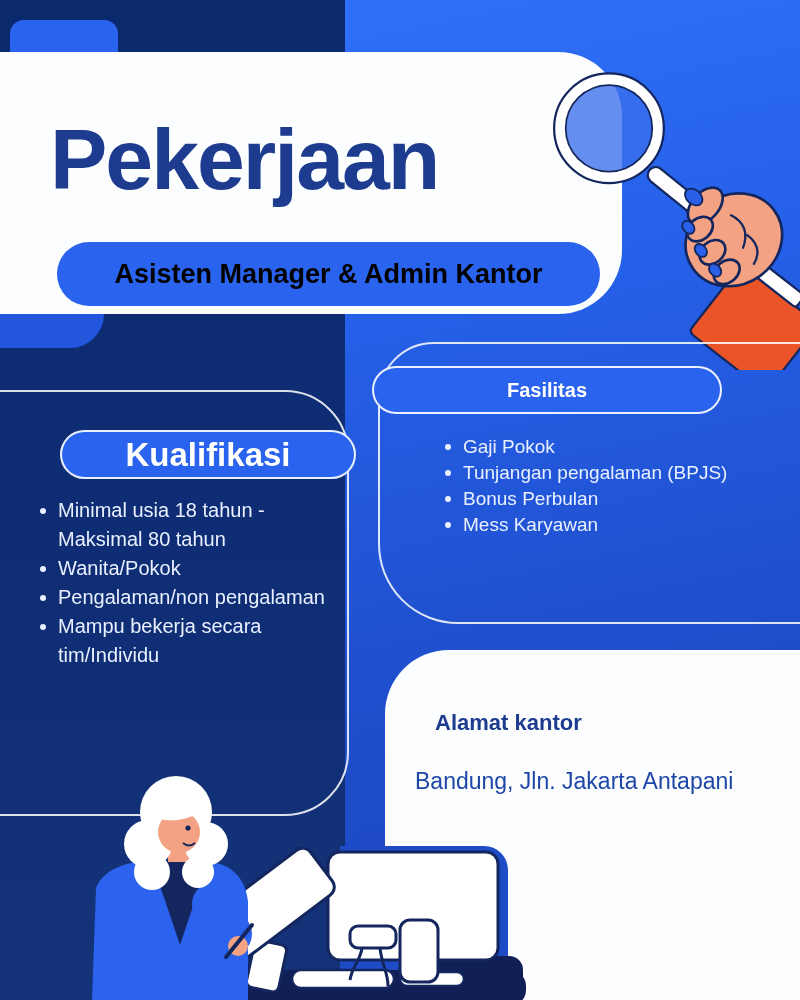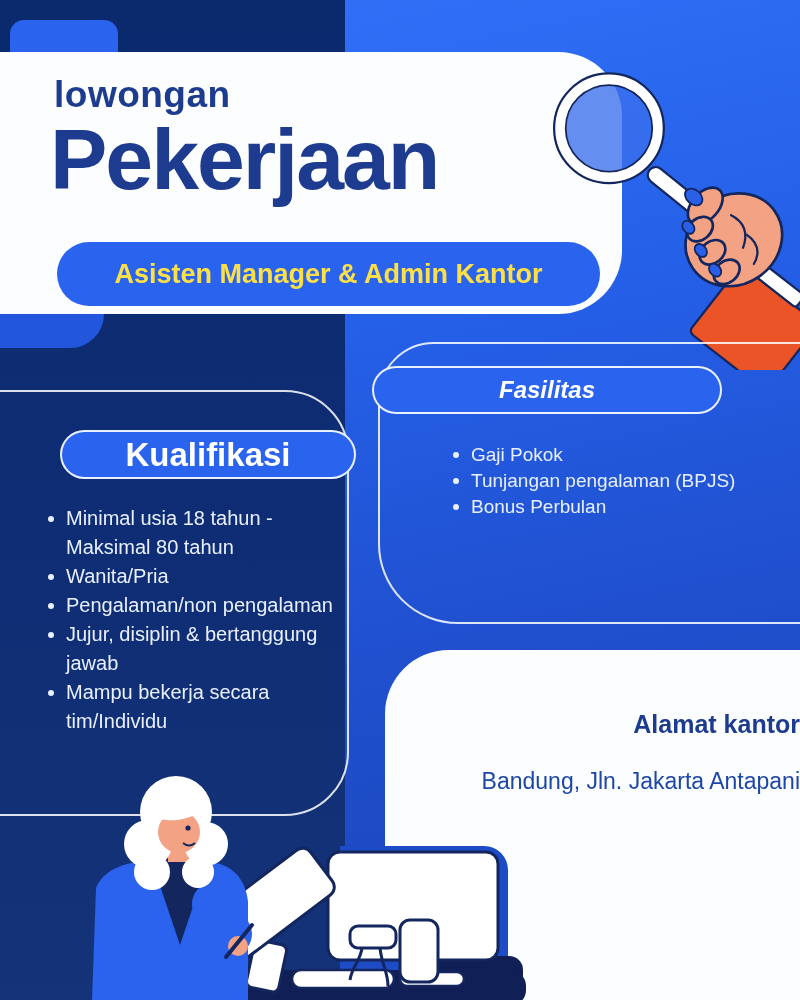--- a/index.html
+++ b/index.html
@@ -12,62 +12,61 @@
   .bg-right{left:345px;top:0;width:455px;height:1000px;
             background:linear-gradient(168deg,#2f6ff6 0%,#2560e8 30%,#2050cf 60%,#1b45b8 100%);}
 
   
   .tab-top{left:10px;top:20px;width:108px;height:34px;border-radius:14px 14px 0 0;background:var(--accent);}
   .tab-bottom{left:0;top:314px;width:104px;height:34px;border-radius:0 0 36px 0;background:var(--royal);}
   .header-card{left:0;top:52px;width:622px;height:262px;background:var(--card);border-radius:0 64px 64px 0;}
   .kicker{left:54px;top:22px;font-size:37px;font-weight:700;color:var(--title);letter-spacing:.5px;}
   .title{left:50px;top:58px;font-size:86px;font-weight:800;color:var(--title);letter-spacing:-2px;}
   .role-pill{left:57px;top:190px;width:543px;height:64px;border-radius:32px;background:var(--accent);
-             display:flex;align-items:center;justify-content:center;color:#fde047;font-size:27px;font-weight:700;}
+             display:flex;align-items:center;justify-content:center;color:#000000;font-size:27px;font-weight:700;}
 
   
   .panel{border:2px solid rgba(255,255,255,.85);}
   .panel-kual{left:-60px;top:390px;width:405px;height:422px;border-radius:0 64px 64px 0;}
   .panel-fas{left:378px;top:342px;width:470px;height:278px;border-radius:56px 0 0 80px;}
   .sec-pill{background:var(--accent);border:2px solid rgba(255,255,255,.9);border-radius:26px;
             display:flex;align-items:center;justify-content:center;color:#fff;font-weight:800;}
   .pill-kual{left:60px;top:430px;width:292px;height:45px;font-size:33px;}
-  .pill-fas{left:372px;top:366px;width:346px;height:44px;font-size:24px;font-style:italic;}
+  .pill-fas{left:372px;top:366px;width:346px;height:44px;font-size:20px;}
 
-  ul.blist{margin:8px;padding:0;list-style:none;color:var(--body-text);}
+  ul.blist{margin:0;padding:0;list-style:none;color:var(--body-text);}
   ul.blist li{position:relative;padding-left:18px;}
   ul.blist li::before{content:'';position:absolute;left:0;width:6px;height:6px;border-radius:50%;
                       background:var(--body-text);}
   .list-kual{left:40px;top:496px;width:302px;font-size:20px;line-height:29px;}
   .list-kual li::before{top:12px;}
   .list-fas{left:445px;top:434px;width:330px;font-size:19px;line-height:26px;}
   .list-fas li::before{top:10px;}
 
   
   .office-card{left:385px;top:650px;width:415px;height:350px;background:var(--card);border-radius:64px 0 0 0;}
-  .office-head{left:50px;top:60px;width:365px;text-align:right;font-size:25px;font-weight:800;color:var(--title);}
-  .office-addr{left:30px;top:118px;width:385px;text-align:right;font-size:23px;font-weight:500;color:#1d47a6;}
+  .office-head{left:50px;top:60px;width:365px;text-align:left;font-size:22px;font-weight:800;color:var(--title);}
+  .office-addr{left:30px;top:118px;width:385px;text-align:left;font-size:23px;font-weight:500;color:#1d47a6;}
 
   .desk-block{left:340px;top:846px;width:168px;height:154px;background:#1d4cc6;border-radius:0 24px 0 0;}
 
   svg{display:block;}
 </style>
 </head>
 <body>
 
 <div class="canvas">
 
   <div class="abs bg-left"></div>
   <div class="abs bg-right"></div>
 
   <div class="abs tab-top"></div>
   <div class="abs tab-bottom"></div>
 
   <div class="abs header-card">
-    <div class="abs kicker">lowongan</div>
     <div class="abs title">Pekerjaan</div>
     <div class="abs role-pill">Asisten Manager &amp; Admin Kantor</div>
   </div>
 
   <svg class="abs" style="left:500px;top:40px;" width="300" height="330" viewBox="500 40 300 370">
     <g>
       <rect x="649" y="178" width="118" height="18" rx="9" transform="rotate(39 651 187)" style="fill:#ffffff;stroke:var(--navy-line);stroke-width:2.5"></rect>
       <circle cx="604" cy="139" r="48" style="fill:rgba(58,111,237,0.78)"></circle>
       <circle cx="604" cy="139" r="55" style="fill:none;stroke:#ffffff;stroke-width:13"></circle>
       <circle cx="604" cy="139" r="61.5" style="fill:none;stroke:var(--navy-line);stroke-width:2.5"></circle>
@@ -89,32 +88,32 @@
       <ellipse cx="723" cy="298" rx="6" ry="8" transform="rotate(-40 723 298)" style="fill:var(--nail);stroke:var(--navy-line);stroke-width:2"></ellipse>
       <path d="M740 236 q24 12 14 38" style="fill:none;stroke:var(--navy-line);stroke-width:2.5"></path>
       <path d="M758 258 q20 14 8 34" style="fill:none;stroke:var(--navy-line);stroke-width:2.5"></path>
     </g>
   </svg>
 
   <div class="abs panel panel-kual"></div>
   <div class="abs sec-pill pill-kual">Kualifikasi</div>
   <ul class="abs blist list-kual">
       <li>Minimal usia 18 tahun - Maksimal 80 tahun</li>
-      <li>Wanita/Pria</li>
+      <li>Wanita/Pokok</li>
       <li>Pengalaman/non pengalaman</li>
-      <li>Jujur, disiplin &amp; bertanggung jawab</li>
       <li>Mampu bekerja secara tim/Individu</li>
     </ul>
 
   <div class="abs panel panel-fas"></div>
   <div class="abs sec-pill pill-fas">Fasilitas</div>
   <ul class="abs blist list-fas">
       <li>Gaji Pokok</li>
       <li>Tunjangan pengalaman (BPJS)</li>
       <li>Bonus Perbulan</li>
+      <li>Mess Karyawan</li>
     </ul>
 
   <div class="abs office-card">
     <div class="abs office-head">Alamat kantor</div>
     <div class="abs office-addr">Bandung, Jln. Jakarta Antapani</div>
   </div>
 
   <div class="abs desk-block"></div>
 
   <svg class="abs" style="left:0;top:740px;" width="540" height="260" viewBox="0 740 540 260">

